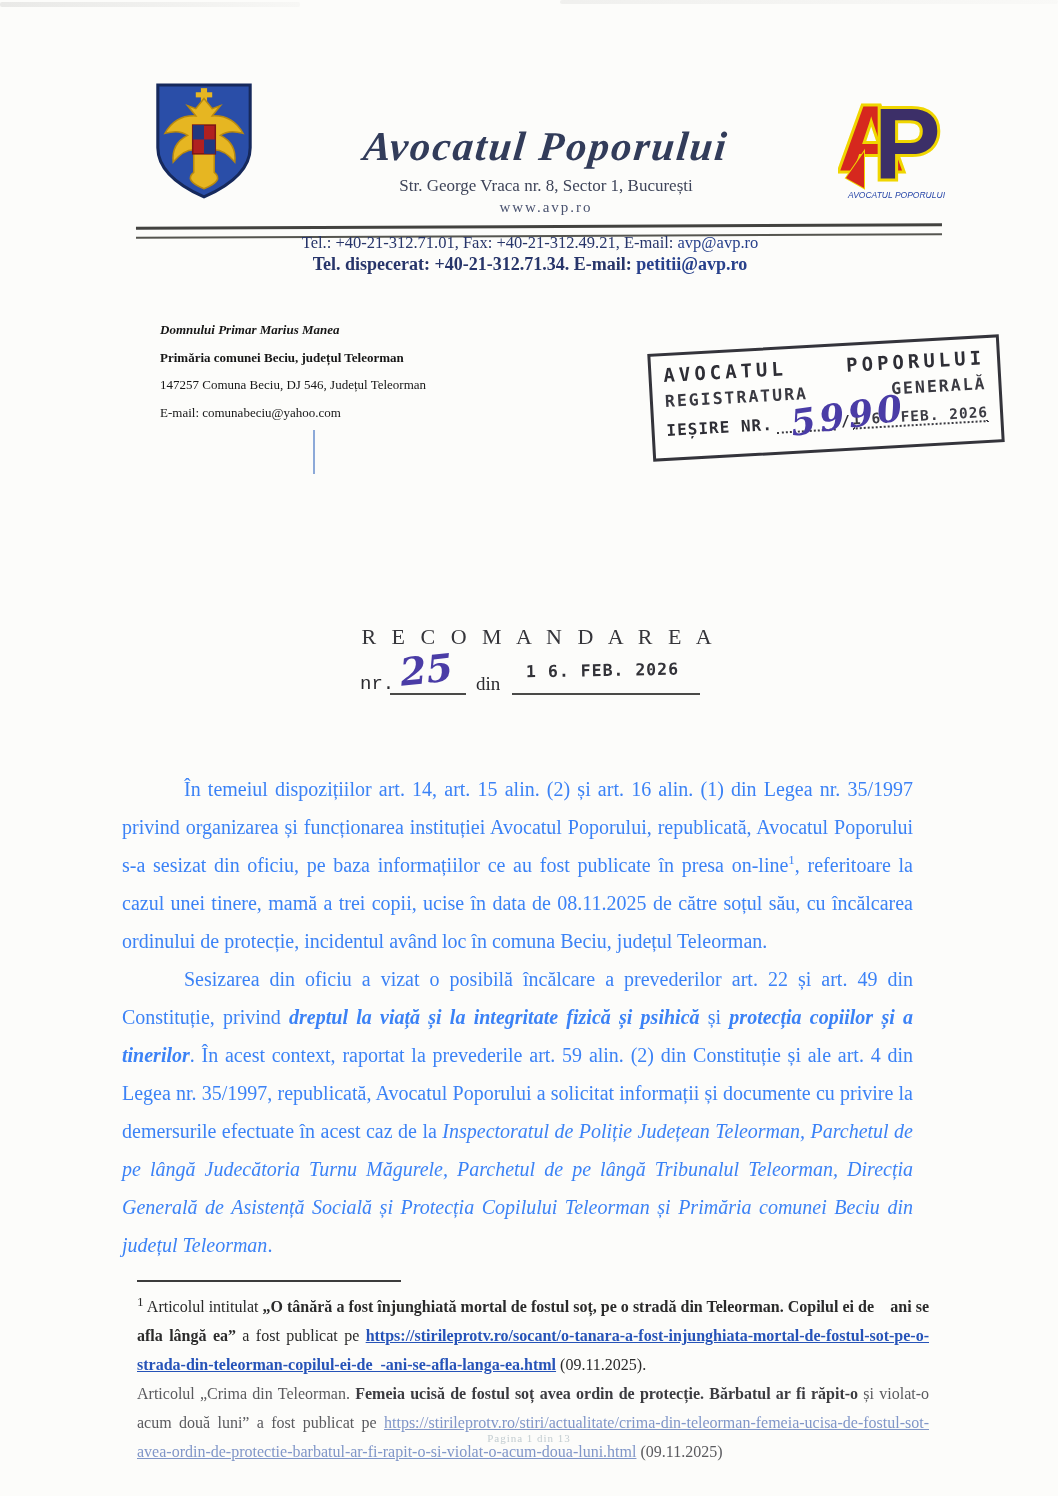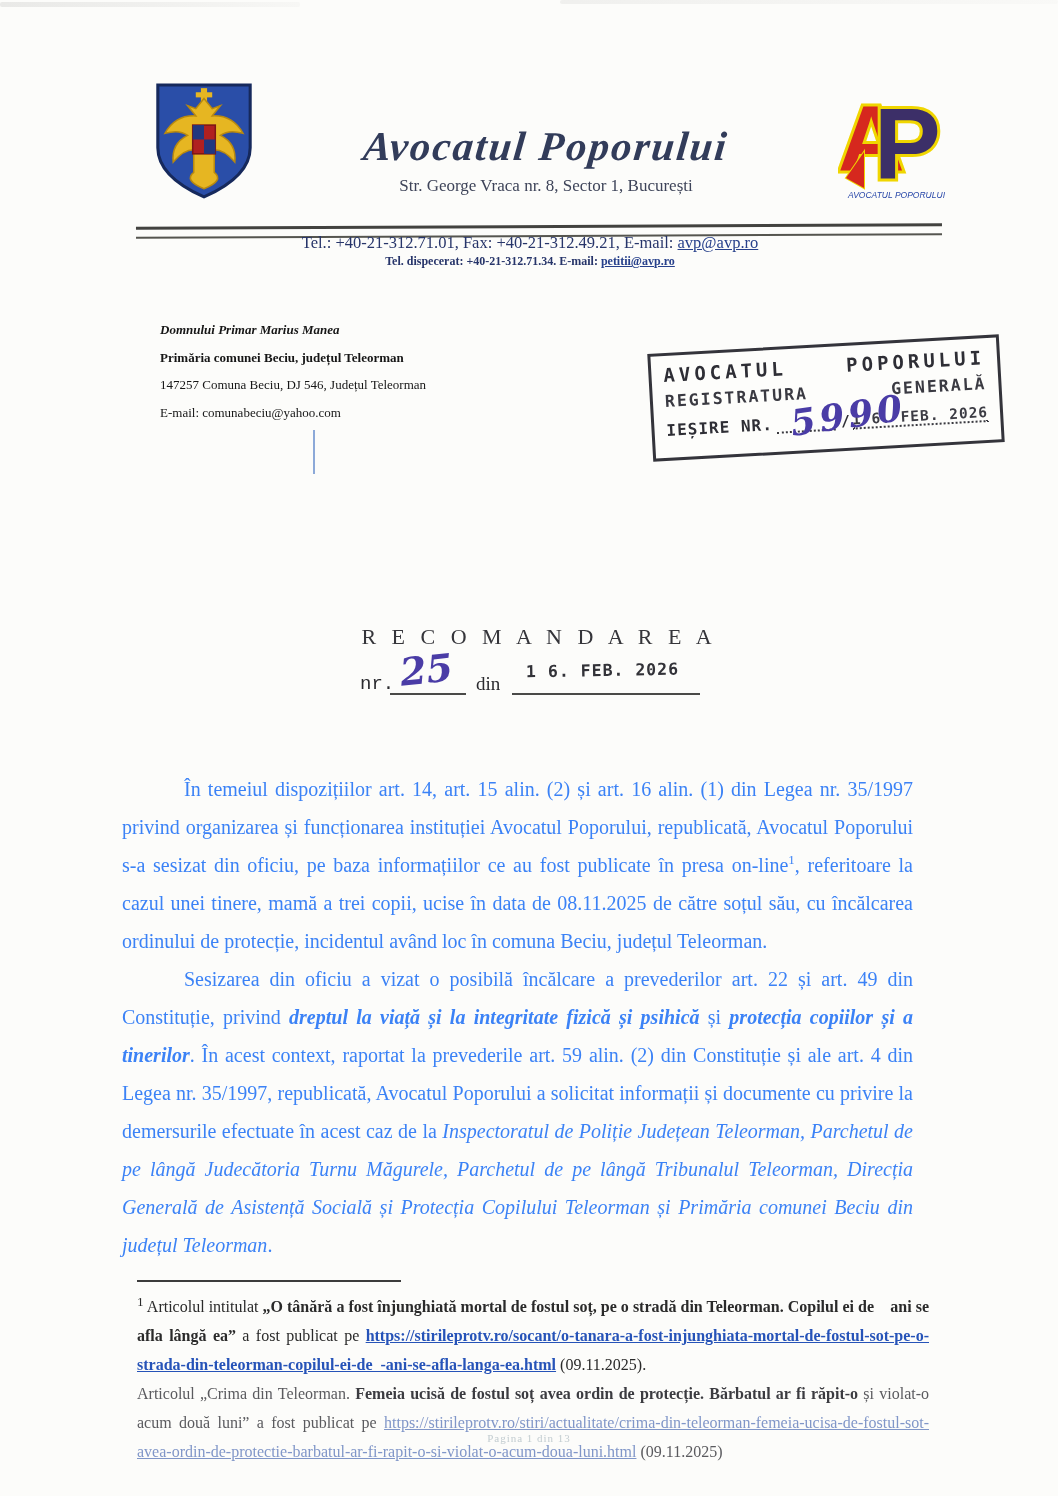--- a/index.html
+++ b/index.html
@@ -29,22 +29,22 @@
   .website{position:absolute;left:256px;top:199px;width:580px;text-align:center;
     font-size:15px;color:#4a5370;letter-spacing:2px;}
   .ap-logo{position:absolute;left:838px;top:86px;width:112px;height:122px;}
 
   .header-rule{position:absolute;left:136px;top:225px;width:806px;height:7px;
     border-top:3px solid #42423f;border-bottom:2px solid #55554f;transform:rotate(-0.25deg);}
 
   .contact1{position:absolute;left:130px;top:233px;width:800px;text-align:center;
     font-size:16.5px;color:#27356a;}
   .contact2{position:absolute;left:130px;top:254px;width:800px;text-align:center;
-    font-size:12px;color:#27356a;font-weight:bold;}
-  .contact-link{text-decoration:underline;color:#27408b;}
+    font-size:18px;color:#27356a;font-weight:bold;}
+  .contact-link{color:#27408b;}
 
   
   .recipient{position:absolute;left:160px;top:316px;width:480px;font-size:13px;line-height:27.5px;color:#161616;}
   .r1{font-weight:bold;font-style:italic;}
   .r2{font-weight:bold;}
   .blue-artifact{position:absolute;left:313px;top:430px;width:2px;height:44px;background:#6f93cf;opacity:.8;}
 
   
   .stamp{position:absolute;left:650px;top:344px;width:352px;height:108px;
     border:3px solid #34343b;transform:rotate(-3.2deg);
@@ -112,20 +112,21 @@
     <rect x="47" y="6" width="6" height="14" fill="#e6b622"></rect>
     <rect x="42" y="10" width="16" height="5" fill="#e6b622"></rect>
     <path d="M50,16 L58,26 L66,23 L58,33 Q78,32 88,50 Q74,46 66,52 Q82,60 80,78 Q70,66 60,66 L60,88 Q70,96 50,104 Q30,96 40,88 L40,66 Q30,66 20,78 Q18,60 34,52 Q26,46 12,50 Q22,32 42,33 L34,23 L42,26 Z" fill="#e6b622" stroke="#b8890f" stroke-width="1.5"></path>
     <rect x="39" y="42" width="22" height="28" fill="#b02020" stroke="#7e1515" stroke-width="1.5"></rect>
     <rect x="39" y="42" width="11" height="14" fill="#21377f"></rect>
     <rect x="50" y="56" width="11" height="14" fill="#21377f"></rect>
   </svg>
 
   <div class="script-name">Avocatul Poporului</div>
   <div class="hq-address">Str. George Vraca nr. 8, Sector 1, București</div>
+  <div class="website">www.avp.ro</div>
 
   <svg class="ap-logo" viewBox="0 0 112 122">
     <g style="paint-order:stroke" font-family="Liberation Sans, sans-serif" font-weight="bold">
       <text x="0" y="84" font-size="92" fill="#d6281e" stroke="#f0d600" stroke-width="6" style="paint-order:stroke">A</text>
       <text x="36" y="92" font-size="100" fill="#3c2f68" stroke="#f0d600" stroke-width="6" style="paint-order:stroke">P</text>
       <path d="M8,92 L26,66 L26,102 Z" fill="#d6281e" stroke="#f0d600" stroke-width="2"></path>
     </g>
     <text x="10" y="112" font-size="8.5" fill="#2746a8" font-family="Liberation Sans, sans-serif" font-style="italic">AVOCATUL POPORULUI</text>
   </svg>
 

